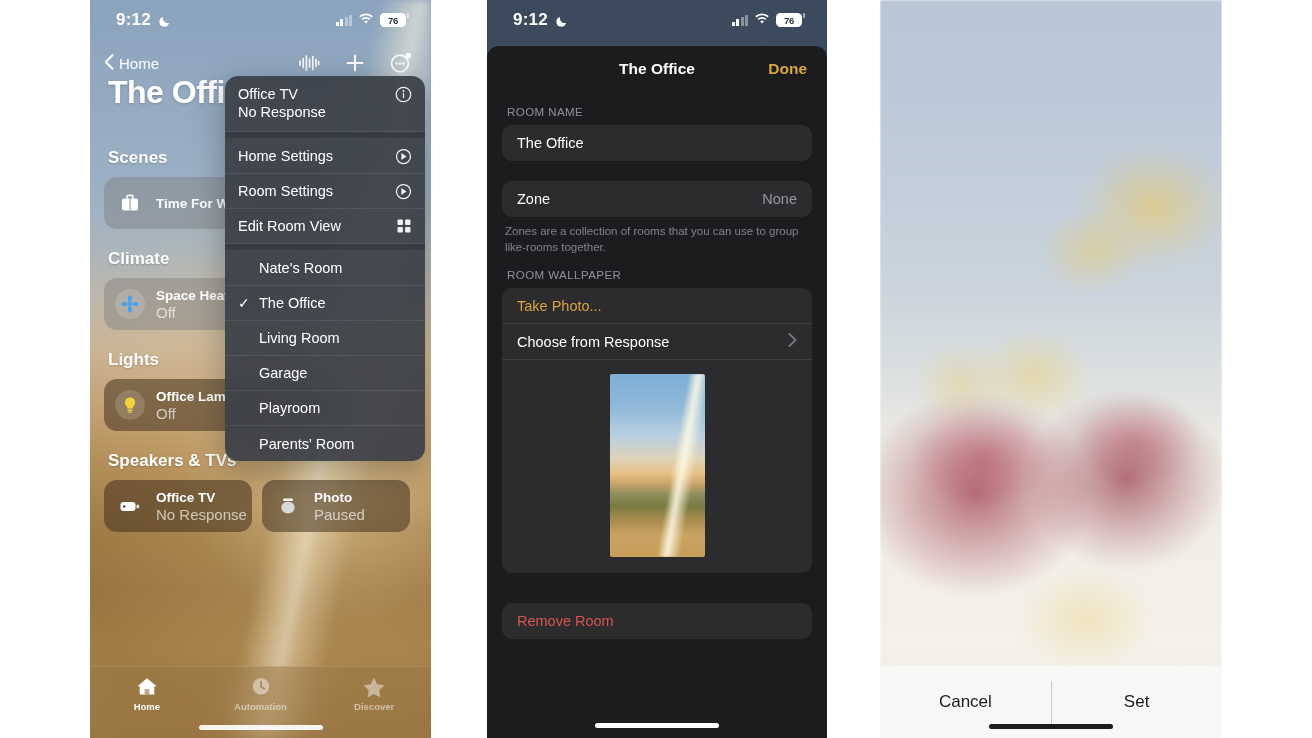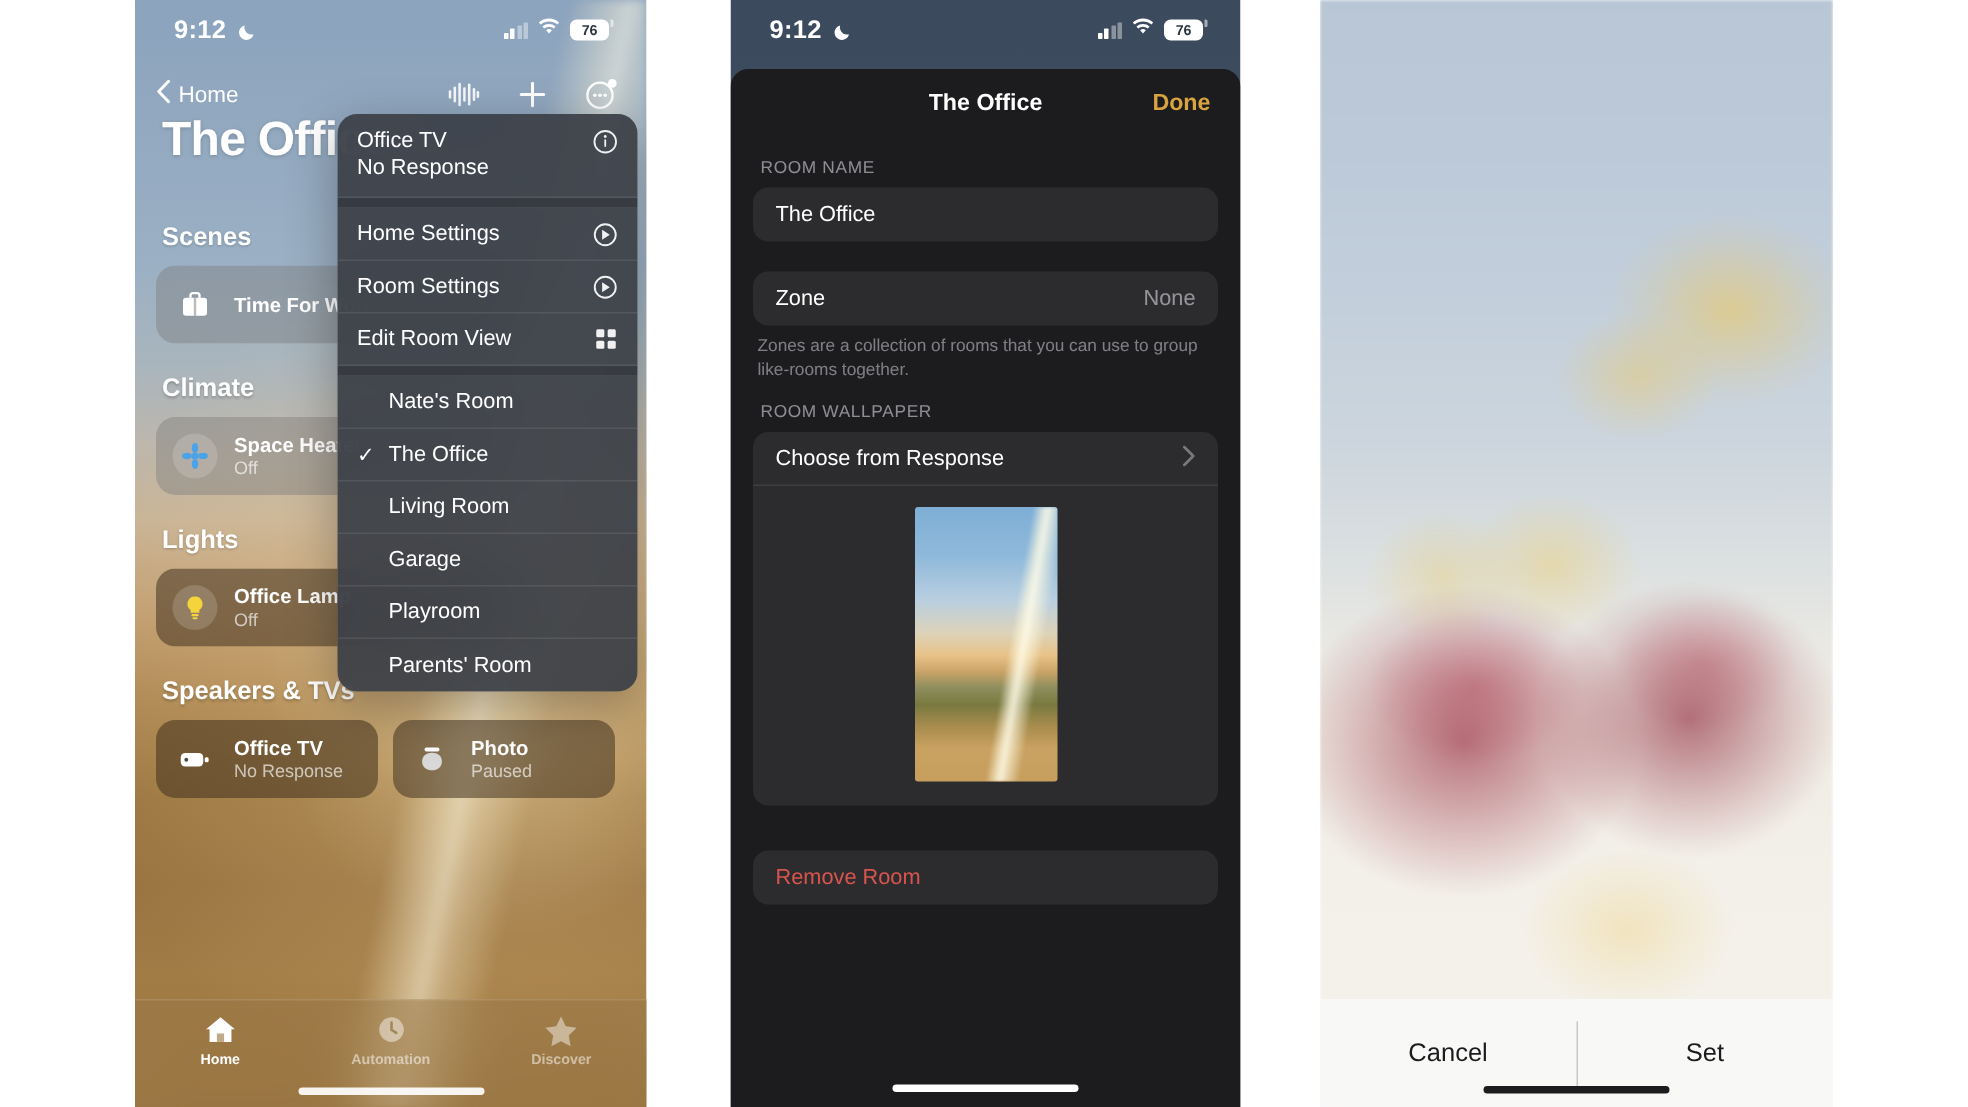--- a/index.html
+++ b/index.html
@@ -109,21 +109,21 @@
   .tile.half { width: 148px; }
   .tile-ic {
     width: 30px; height: 30px; border-radius: 50%;
     display:flex; align-items:center; justify-content:center;
     flex: 0 0 30px;
   }
   .tile-ic.plain { background: transparent; }
   .tile-ic.circ { background: rgba(255,255,255,0.16); }
   .tile-text { display:flex; flex-direction:column; justify-content:center; min-width:0; }
   .tile-name { font-size:13.5px; font-weight:700; color:#fff; white-space:nowrap; overflow:hidden; }
-  .tile-state { font-size:12px; color:rgba(255,255,255,.66); white-space:nowrap; margin-top:1px; }
+  .tile-state { font-size:15px; color:rgba(255,255,255,.66); white-space:nowrap; margin-top:1px; }
   .tile-dark { background: rgba(60,44,26,0.52); }
 
   
   .tabbar {
     position:absolute; bottom:0; left:0; right:0; height:72px; z-index:18;
     background: rgba(150,118,70,0.45);
     backdrop-filter: blur(16px);
     border-top: .5px solid rgba(255,255,255,0.13);
     display:flex; align-items:flex-start; padding-top: 8px;
   }
@@ -590,20 +590,23 @@
         <div class="row">
           <span>Zone</span>
           <span class="row-value">None</span>
         </div>
       </div>
       <div class="grp-foot">Zones are a collection of rooms that you can use to group like-rooms together.</div>
 
       <div class="grp-label">ROOM WALLPAPER</div>
       <div class="grp">
         <div class="row">
+          <span style="color:#d9a33f">Take Photo...</span>
+        </div>
+        <div class="row">
           <span>Choose from Response</span>
           <span>
             <svg width="9" height="14" viewBox="0 0 9 14">
                 <path d="M1.5 1l6 6-6 6" stroke="rgba(235,235,245,0.4)" stroke-width="1.8" fill="none" stroke-linecap="round" stroke-linejoin="round"></path>
               </svg>
           </span>
         </div>
         <div class="wp-preview">
           <div class="wp-thumb"></div>
         </div>

